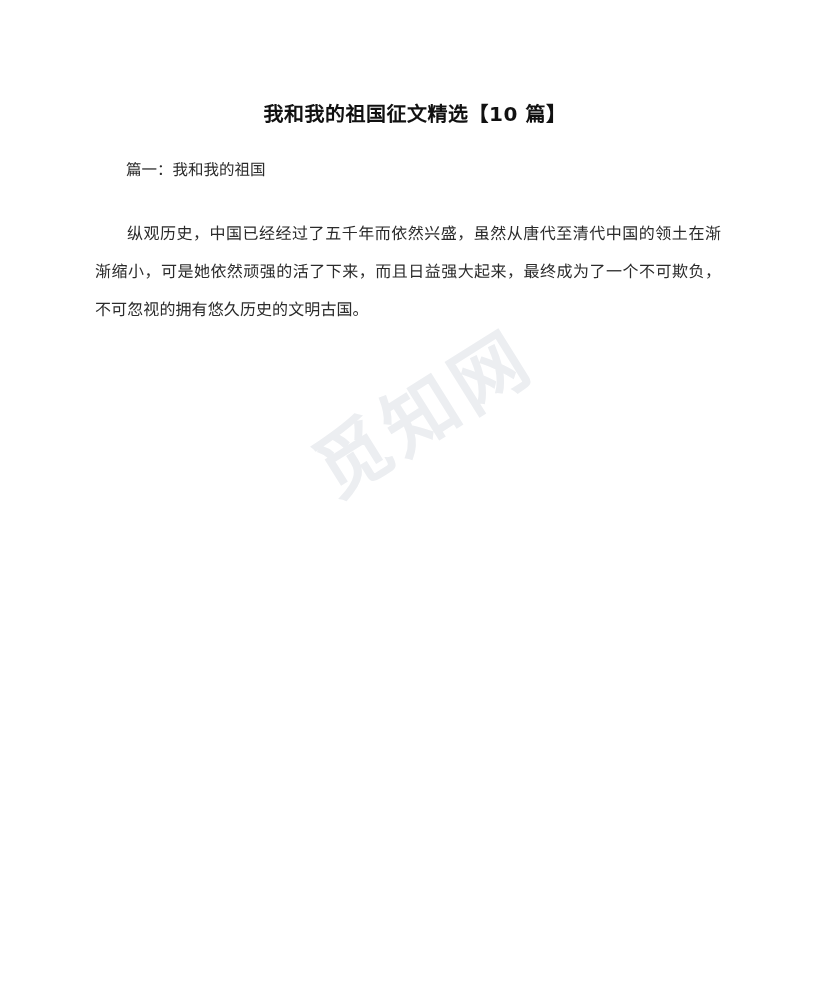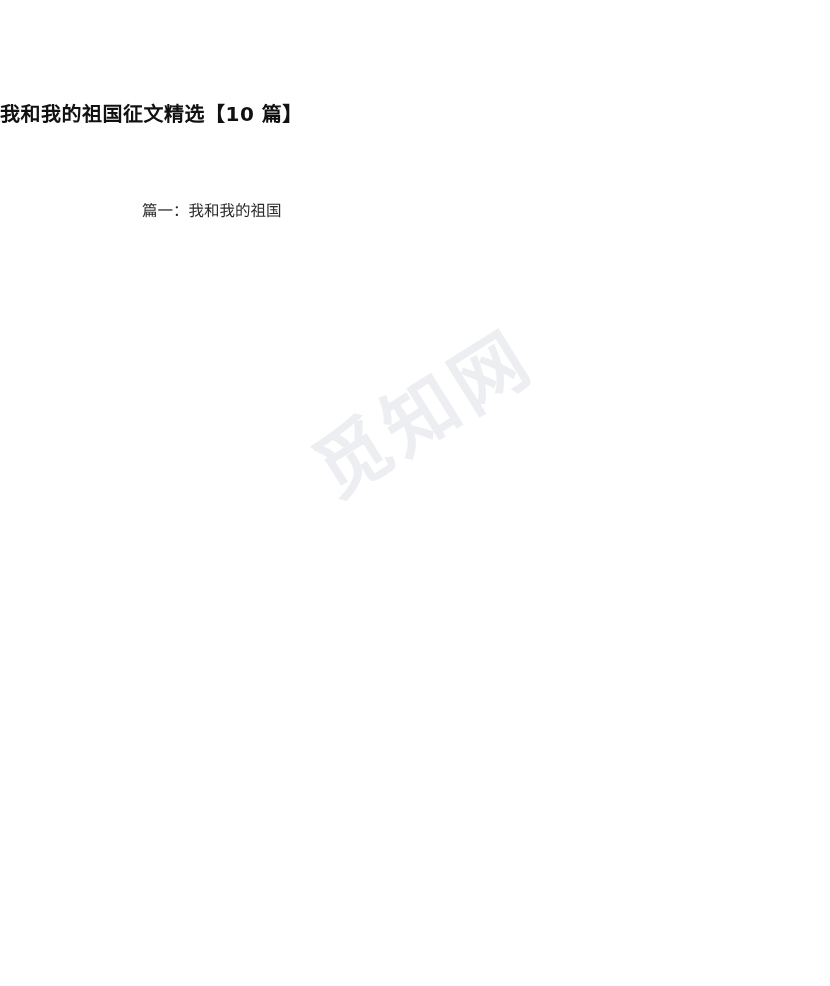--- a/index.html
+++ b/index.html
@@ -57,34 +57,33 @@
     position: relative;
     z-index: 1;
     padding: 0;
   }
 
   #doc-title {
     position: absolute;
     left: 0;
     top: 88px;
     width: 830px;
-    text-align: left;
+    text-align: center;
     font-size: 20px;
     font-weight: 700;
     letter-spacing: 0.5px;
     color: #111111;
     line-height: 26px;
   }
 
   #body-block {
     position: absolute;
-    left: 111px;
+    left: 95px;
     top: 158px;
     width: 626px;
-    margin-top: 41px;
   }
 
   .section-label {
     font-size: 15.5px;
     line-height: 24px;
     color: #2b2b2b;
     text-indent: 2em;
     margin: 0 0 0 0;
     text-align: justify;
   }
@@ -122,17 +121,18 @@
     <h1 id="doc-title">我和我的祖国征文精选【10 篇】</h1>
 
     <div id="body-block">
 
       <p class="section-label">篇一：我和我的祖国</p>
 
       <div class="spacer-after-label"></div>
 
 
 
+      <p class="para">纵观历史，中国已经经过了五千年而依然兴盛，虽然从唐代至清代中国的领土在渐渐缩小，可是她依然顽强的活了下来，而且日益强大起来，最终成为了一个不可欺负，不可忽视的拥有悠久历史的文明古国。</p>
 
 
     </div>
   </div>
 </div>
 
 </body></html>

